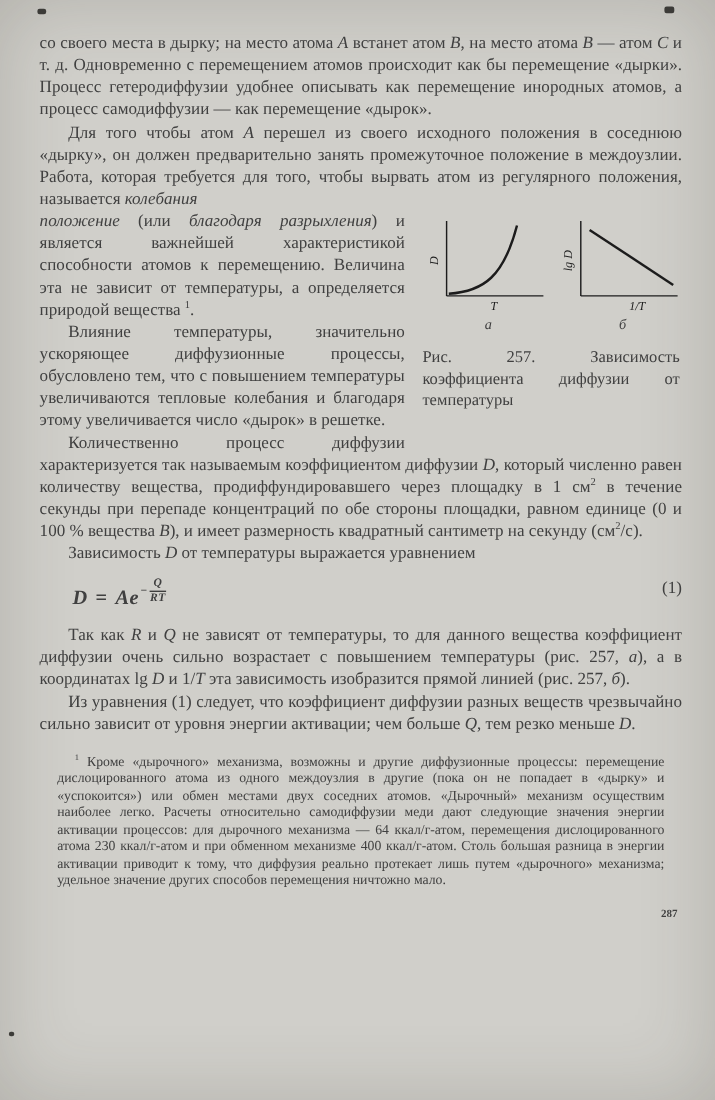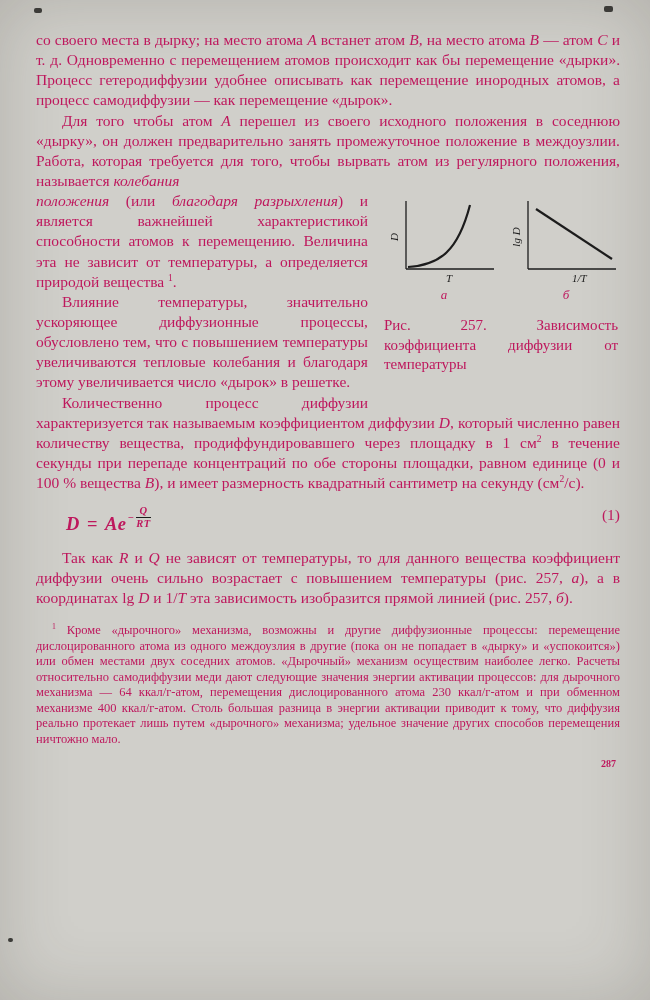--- a/index.html
+++ b/index.html
@@ -1,19 +1,19 @@
 <!DOCTYPE html>
 <html><head>
 <meta charset="utf-8">
 <style>
   *{box-sizing:border-box}
   html,body{margin:0;padding:0;background:#8d8c88}
   .page{
     width:650px;height:1000px;margin:0 auto;position:relative;overflow:hidden;
-    background:#d0cfca;color:#be185d;
+    background:#d0cfca;color:#404040;
     font-family:"Liberation Serif","DejaVu Serif",serif;
     padding:30px 30px 14px 36px;
     box-shadow:inset 0 0 70px rgba(60,55,45,.20);
   }
   .body-text{font-size:15.5px;line-height:1.3;text-align:justify}
   p.para{margin:0;padding:0}
   p.ind{text-indent:26px}
   .it{font-style:italic}
   sup{font-size:.62em;line-height:0}
 
@@ -31,21 +31,21 @@
   .eq{font-style:italic;font-weight:bold;font-size:18.5px;letter-spacing:.5px}
   .eq .rel{margin:0 7px;font-style:normal}
   .eq-exp{display:inline-flex;align-items:center;font-size:10.5px;vertical-align:9px;font-weight:bold;font-style:italic;margin-left:1px}
   .frac{display:inline-block;text-align:center;margin-left:2px}
   .fnum{display:block;border-bottom:1px solid #1c1c1c;padding:0 3px;line-height:1.15}
   .fden{display:block;line-height:1.15}
   .eq-number{font-size:15.5px}
 
   
   .footnote{font-size:12.5px;line-height:1.24;text-align:justify;margin-top:15px}
-  .footnote p{text-indent:16px;margin:0}
+  .footnote p{text-indent:16px;margin:16px}
 
   .page-number{text-align:right;font-weight:bold;font-size:10px;margin-top:10px;padding-right:4px}
 
   .artifact{position:absolute;background:#3c3b38;border-radius:2px}
   .a1{left:34px;top:8px;width:8px;height:5px}
   .a2{left:604px;top:6px;width:9px;height:6px}
   .a3{left:8px;top:938px;width:5px;height:4px}
 </style>
 </head>
 <body>
@@ -83,38 +83,40 @@
           </svg>
         </div>
       </div>
       <div class="sublabels">
         <span>а</span>
         <span>б</span>
       </div>
       <div class="fig-caption">Рис. 257. Зависимость коэффициента диффузии от температуры</div>
     </div>
 
-    <p class="para"><span class="it">положения</span> (или <span class="it">благодаря разрыхления</span>) и является важнейшей характеристикой способности атомов к перемещению. Величина эта не зависит от температуры, а определяется природой вещества <sup>1</sup>.</p>
+    <p class="para"><span class="it">положение</span> (или <span class="it">благодаря разрыхления</span>) и является важнейшей характеристикой способности атомов к перемещению. Величина эта не зависит от температуры, а определяется природой вещества <sup>1</sup>.</p>
     <p class="para ind">Влияние температуры, значительно ускоряющее диффузионные процессы, обусловлено тем, что с повышением температуры увеличиваются тепловые колебания и благодаря этому увеличивается число «дырок» в решетке.</p>
     <p class="para ind">Количественно процесс диффузии характеризуется так называемым коэффициентом диффузии <span class="it">D</span>, который численно равен количеству вещества, продиффундировавшего через площадку в 1 см<sup>2</sup> в течение секунды при перепаде концентраций по обе стороны площадки, равном единице (0 и 100 % вещества <span class="it">В</span>), и имеет размерность квадратный сантиметр на секунду (см<sup>2</sup>/с).</p>
+    <p class="para ind">Зависимость <span class="it">D</span> от температуры выражается уравнением</p>
 
     <div class="eq-row">
       <span class="eq">
         <span>D</span><span class="rel">=</span><span>A</span><span>e</span><span class="eq-exp">
             <span>−</span>
             <span class="frac">
               <span class="fnum">Q</span>
               <span class="fden">RT</span>
             </span>
           </span>
       </span>
       <span class="eq-number">(1)</span>
     </div>
 
     <p class="para ind">Так как <span class="it">R</span> и <span class="it">Q</span> не зависят от температуры, то для данного вещества коэффициент диффузии очень сильно возрастает с повышением температуры (рис. 257, <span class="it">а</span>), а в координатах lg <span class="it">D</span> и 1/<span class="it">T</span> эта зависимость изобразится прямой линией (рис. 257, <span class="it">б</span>).</p>
+    <p class="para ind">Из уравнения (1) следует, что коэффициент диффузии разных веществ чрезвычайно сильно зависит от уровня энергии активации; чем больше <span class="it">Q</span>, тем резко меньше <span class="it">D</span>.</p>
 
     <div class="footnote">
       <p><sup>1</sup> Кроме «дырочного» механизма, возможны и другие диффузионные процессы: перемещение дислоцированного атома из одного междоузлия в другие (пока он не попадает в «дырку» и «успокоится») или обмен местами двух соседних атомов. «Дырочный» механизм осуществим наиболее легко. Расчеты относительно самодиффузии меди дают следующие значения энергии активации процессов: для дырочного механизма — 64 ккал/г-атом, перемещения дислоцированного атома 230 ккал/г-атом и при обменном механизме 400 ккал/г-атом. Столь большая разница в энергии активации приводит к тому, что диффузия реально протекает лишь путем «дырочного» механизма; удельное значение других способов перемещения ничтожно мало.</p>
     </div>
 
     <div class="page-number">287</div>
 
   </div>
 </div>
 

